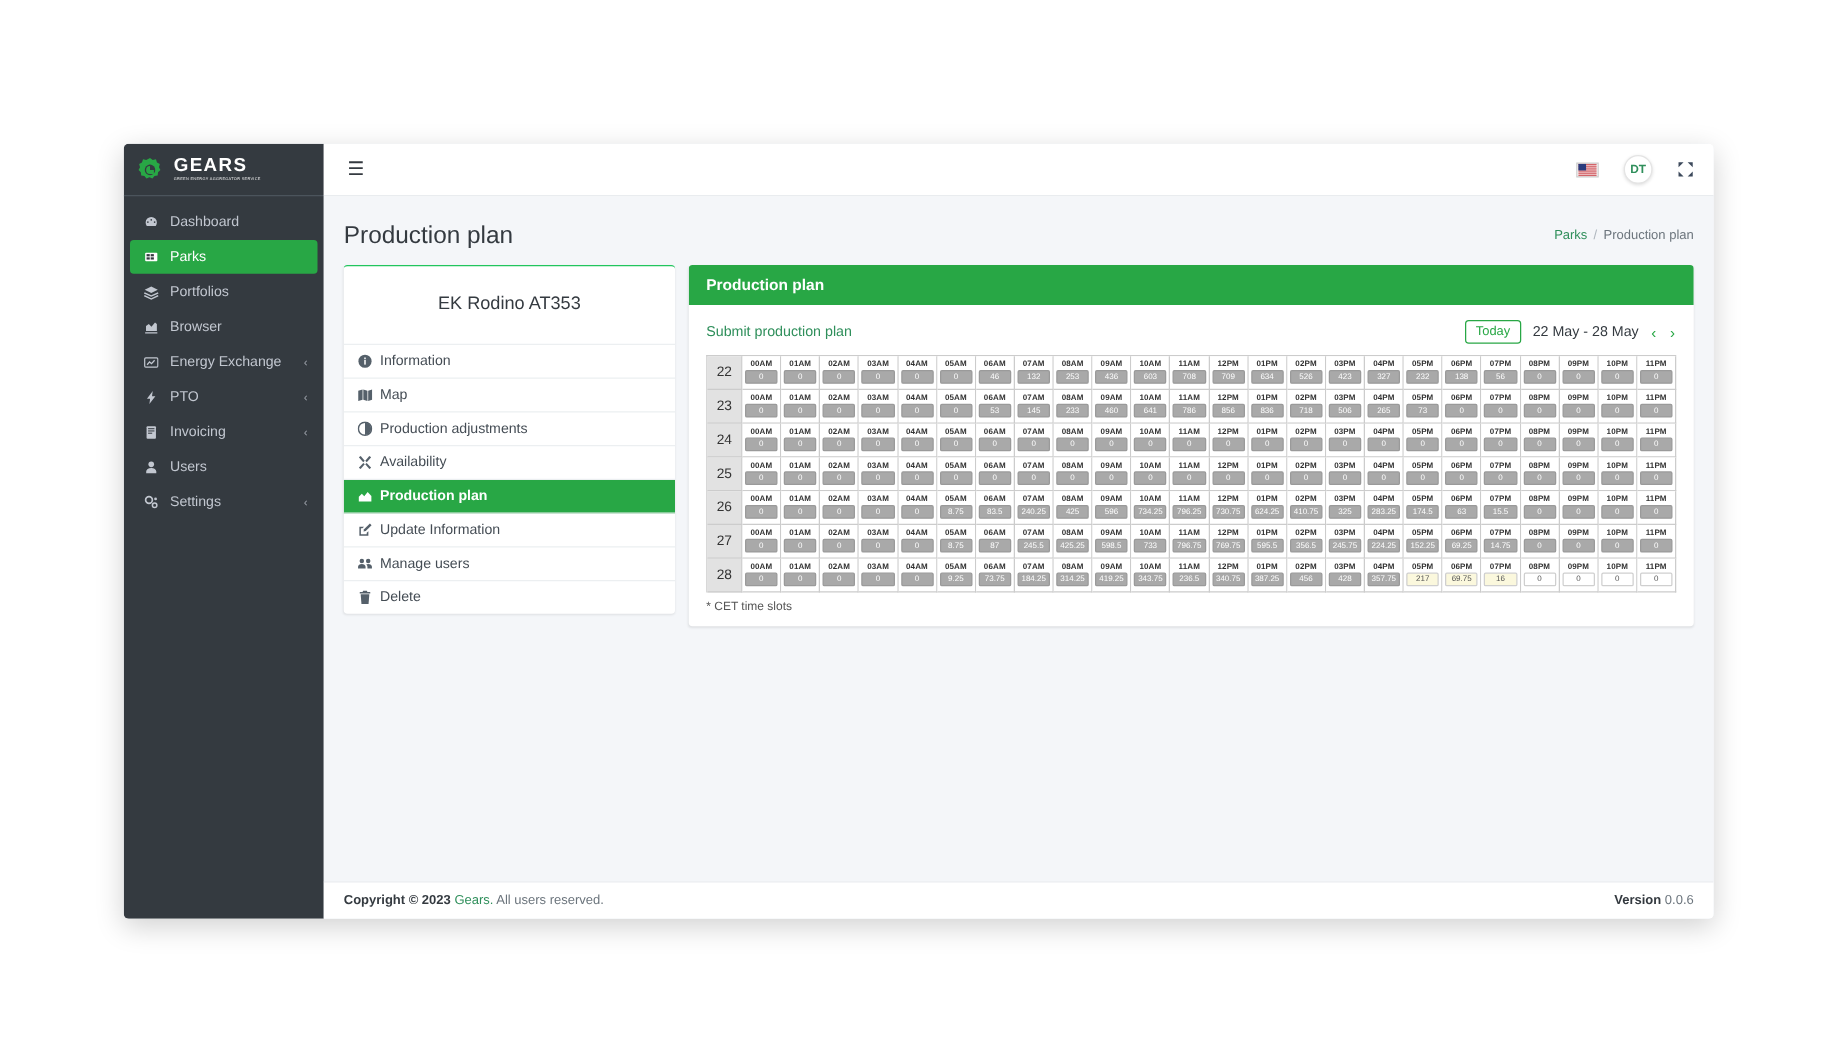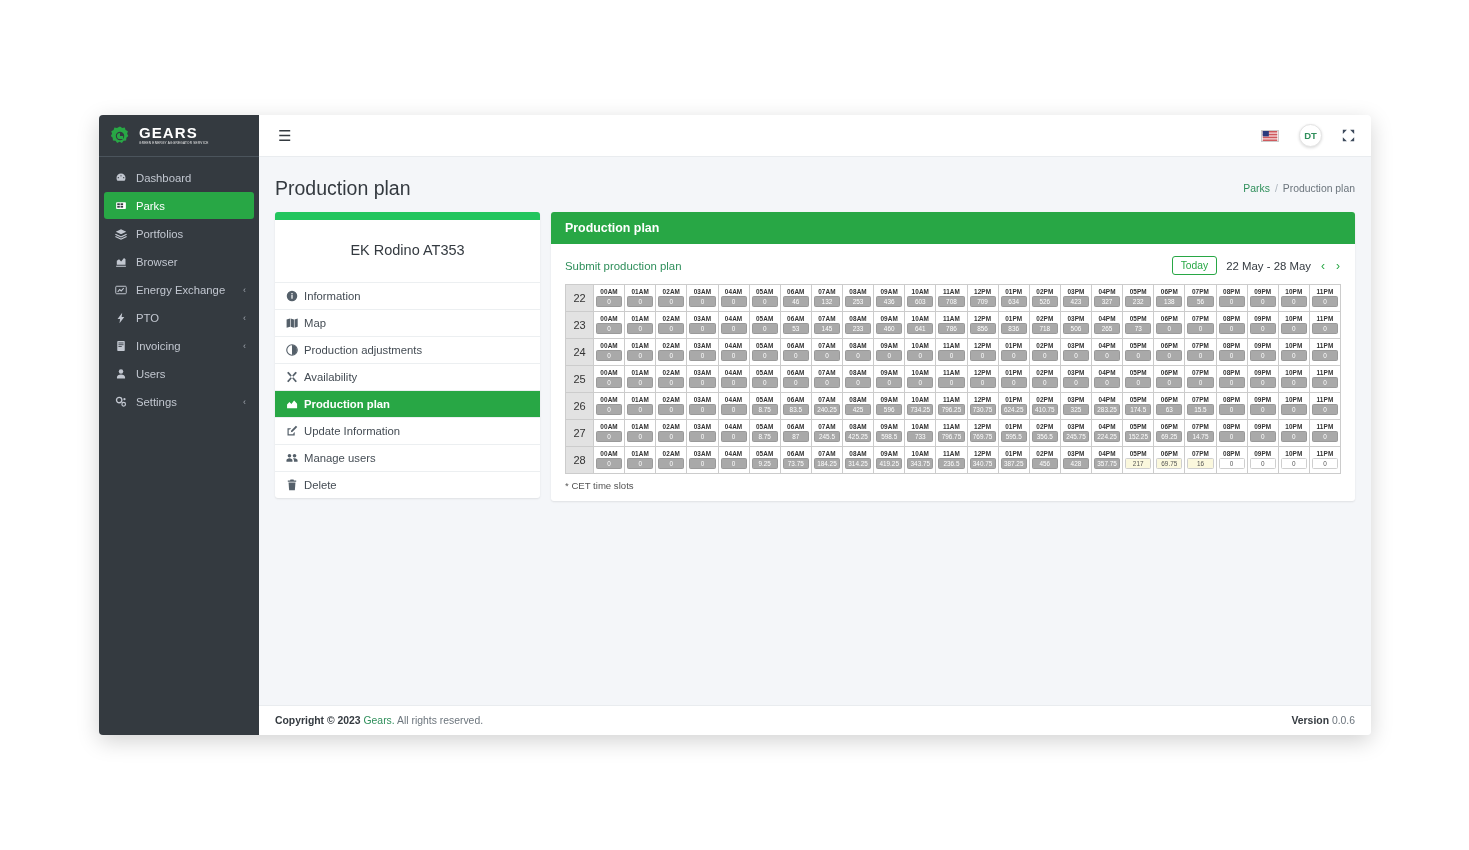--- a/index.html
+++ b/index.html
@@ -101,21 +101,21 @@
   }
   .breadcrumb .crumb-link { color: #2f8f5b; cursor: pointer; }
   .breadcrumb .crumb-sep { color: #adb5bd; }
 
   .body-row { display: flex; gap: 11px; padding: 0 16px; align-items: flex-start; }
 
   
   .left-card {
     width: 265px; flex: 0 0 265px;
     background: #fff; border-radius: 3px;
-    border-top: 8px solid #22c55e;
+    border-top: 1px solid #22c55e;
     box-shadow: 0 1px 2px rgba(0,0,0,.09);
     overflow: hidden;
   }
   .card-park-name {
     text-align: center; font-size: 14.5px; color: #343a40;
     padding: 22px 10px 24px 10px;
   }
   .menu-list { border-top: 1px solid #eceff1; }
   .menu-item {
     display: flex; align-items: center; gap: 6px;
@@ -1145,21 +1145,21 @@
             <div class="cet-note">* CET time slots</div>
           </div>
         </section>
 
       </div>
 
       <div class="footer">
         <span>
           <b>Copyright © 2023</b>
           <span class="gears">Gears.</span>
-          <span>All rights reserved.</span>
+          <span>All users reserved.</span>
         </span>
         <span class="footer-right">
           <b>Version</b>
           <span>0.0.6</span>
         </span>
       </div>
 
     </div>
   </div>
 </div>

